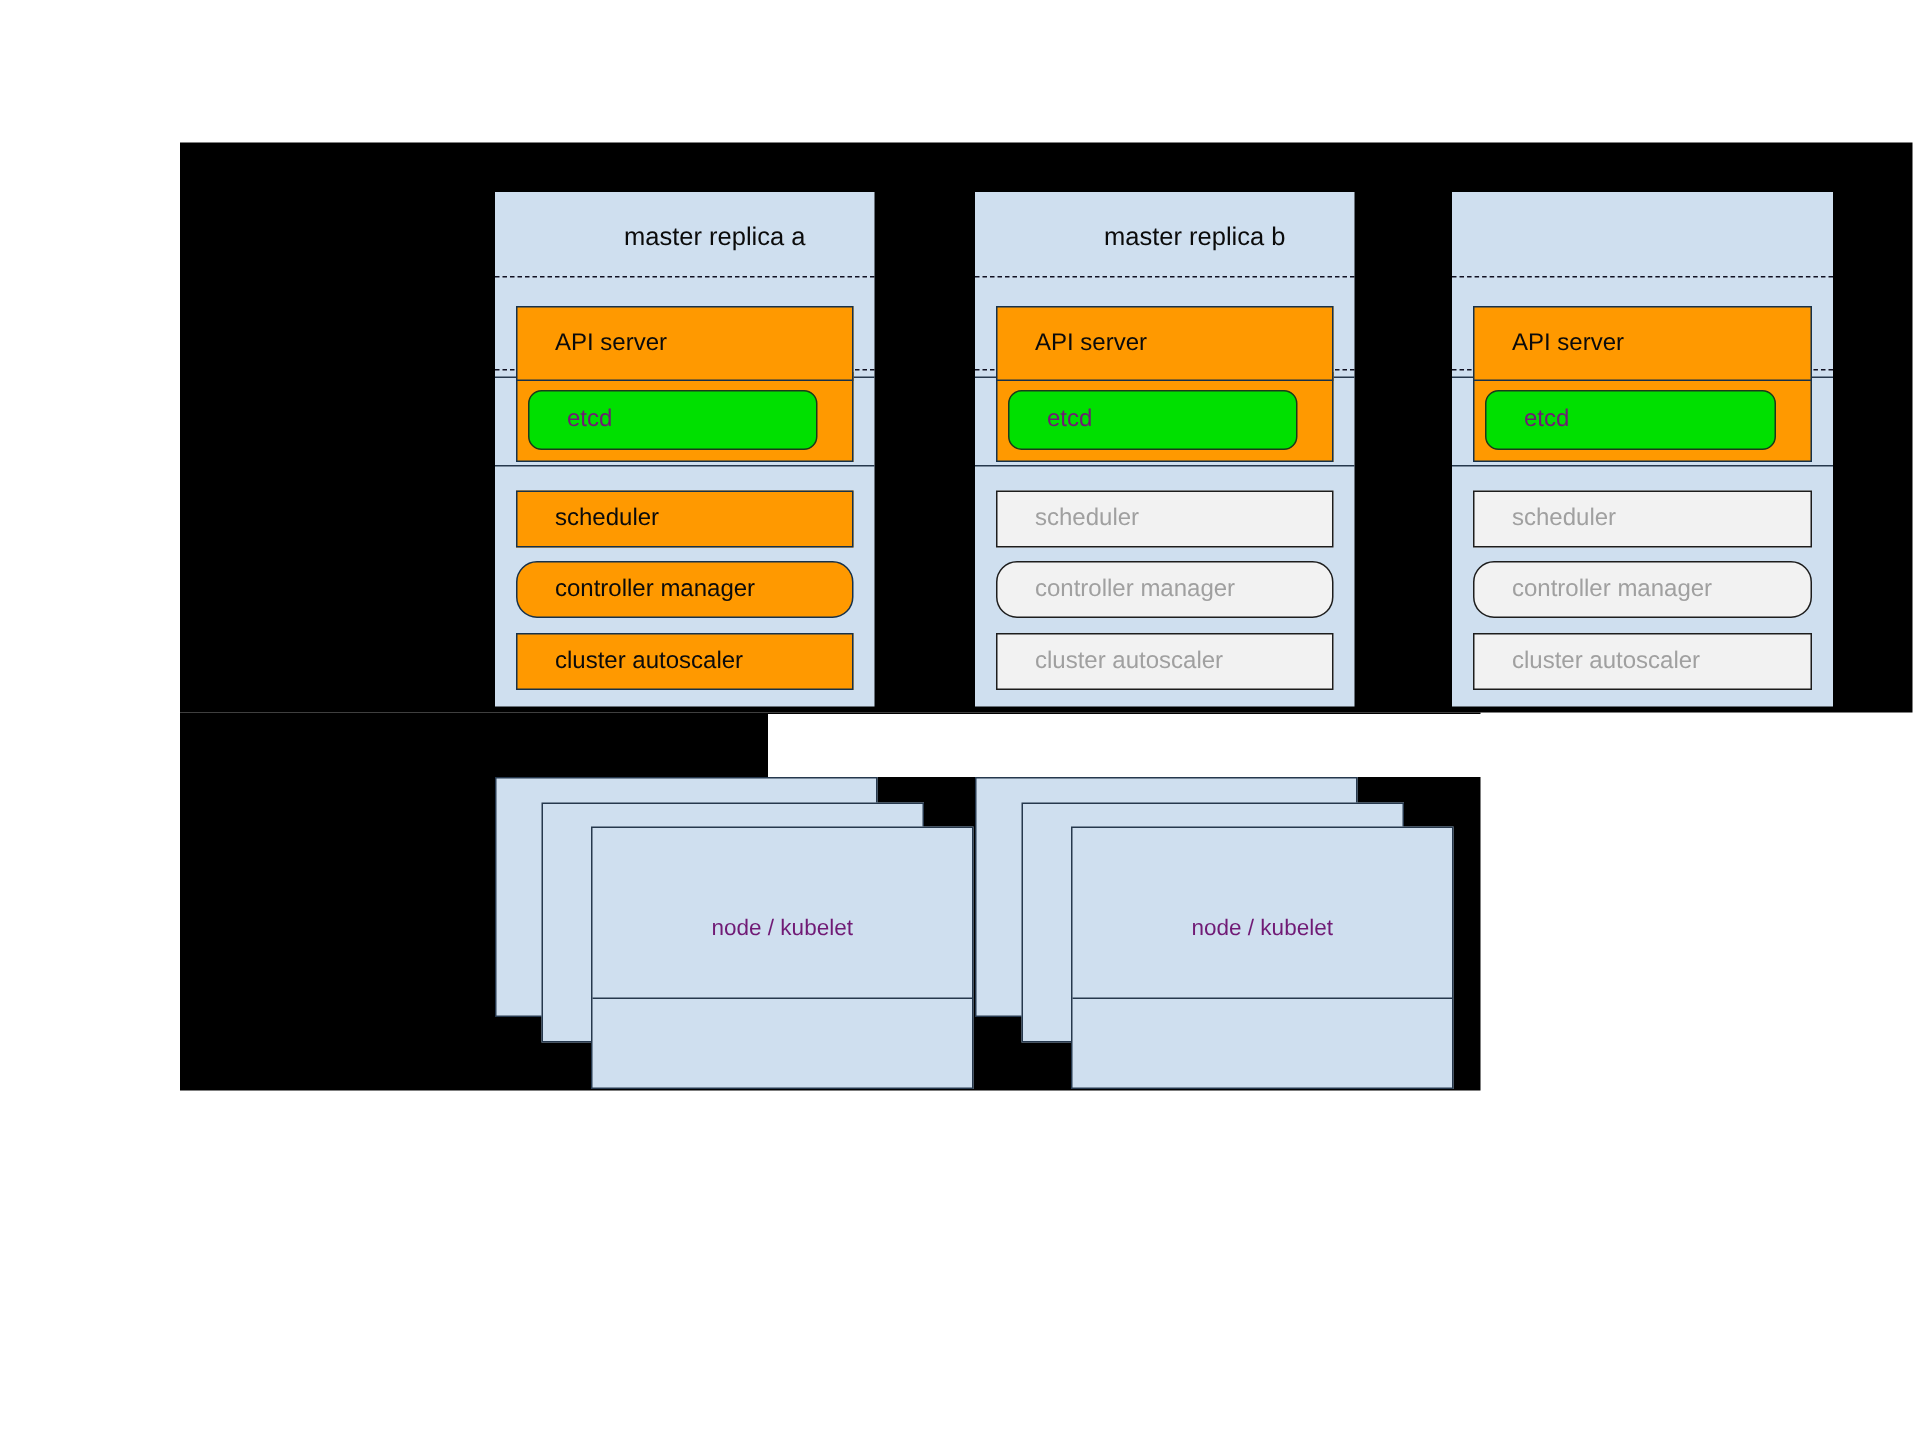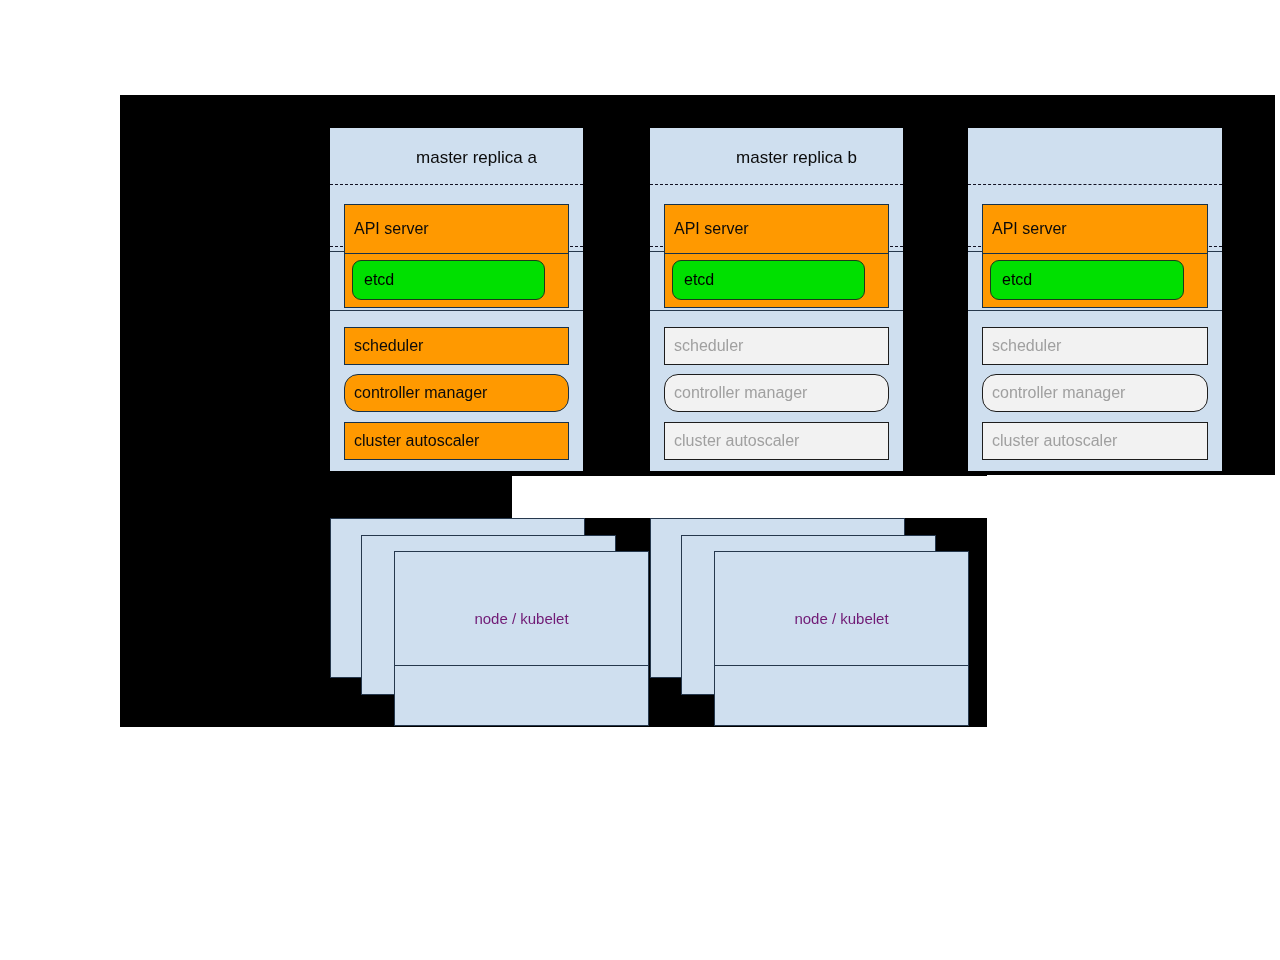--- a/index.html
+++ b/index.html
@@ -73,21 +73,21 @@
     left: 14px;
     right: 14px;
     height: 38px;
     box-sizing: border-box;
     border: 1.3px solid #16314a;
     background: #ff9900;
     color: #0b0b0b;
     font-size: 16px;
     display: flex;
     align-items: center;
-    padding-left: 9px;
+    padding-left: 25px;
     white-space: nowrap;
   }
   .comp.off {
     background: #f2f2f2;
     color: #a0a0a0;
     border-color: #1d1d1d;
   }
   .comp-api   { top: 76px;  height: 50px; }
   .comp-etcdbox { top: 120px; height: 60px; background:#ff9900; border:1.3px solid #16314a; }
   .comp-sched { top: 199px; text-align: right; }
@@ -97,25 +97,25 @@
   .etcd-pill {
     position: absolute;
     left: 22px;
     right: 38px;
     top: 132px;
     height: 40px;
     box-sizing: border-box;
     background: #00e000;
     border: 1.4px solid #1a3a1a;
     border-radius: 9px;
-    color: #000000;
+    color: #701a75;
     font-size: 16px;
     display: flex;
     align-items: center;
-    padding-left: 11px;
+    padding-left: 25px;
     white-space: nowrap;
   }
 
   
   .node-stack { position: absolute; }
   .node-card {
     position: absolute;
     background: #cfdfef;
     border: 1.3px solid #26384d;
     box-sizing: border-box;

